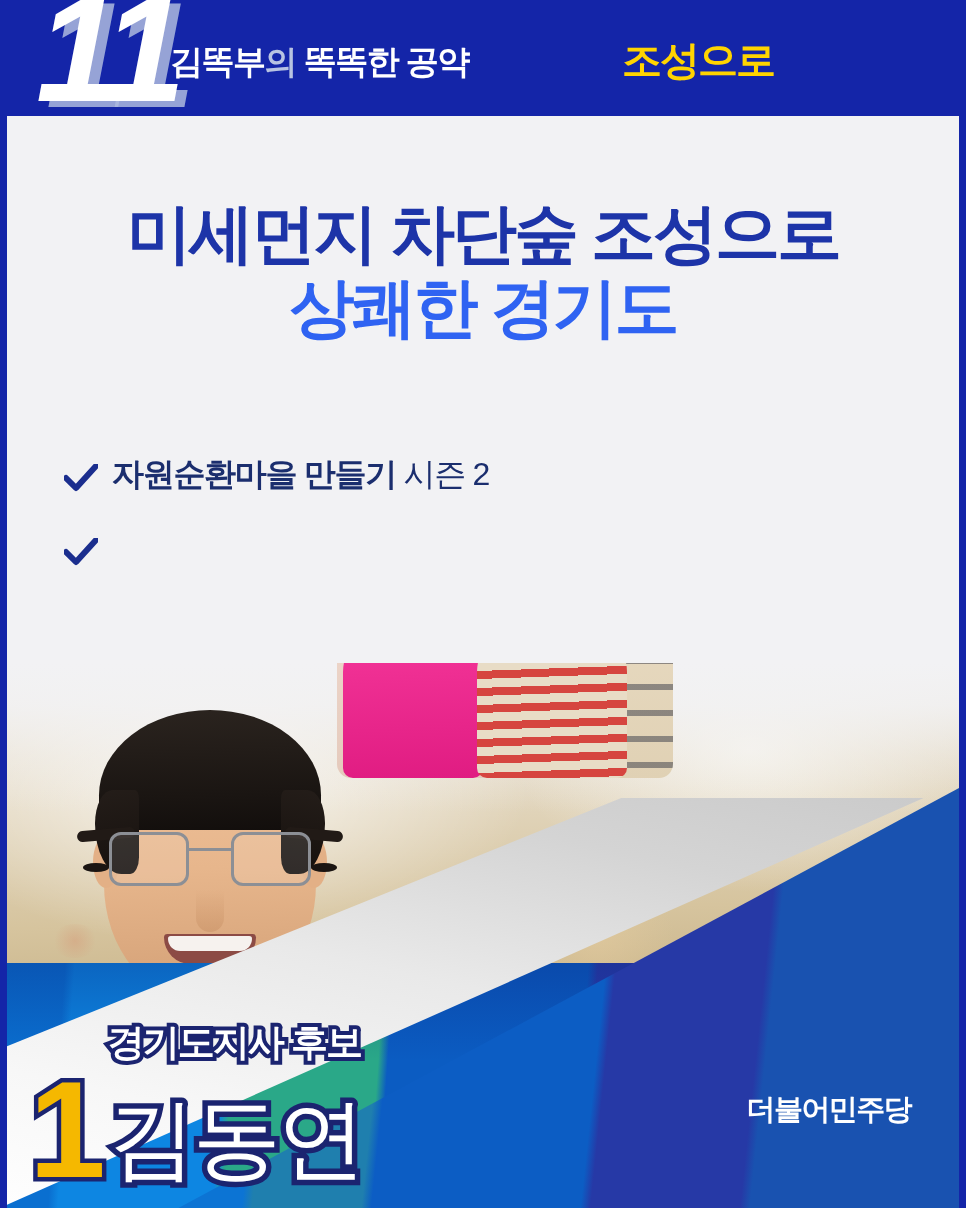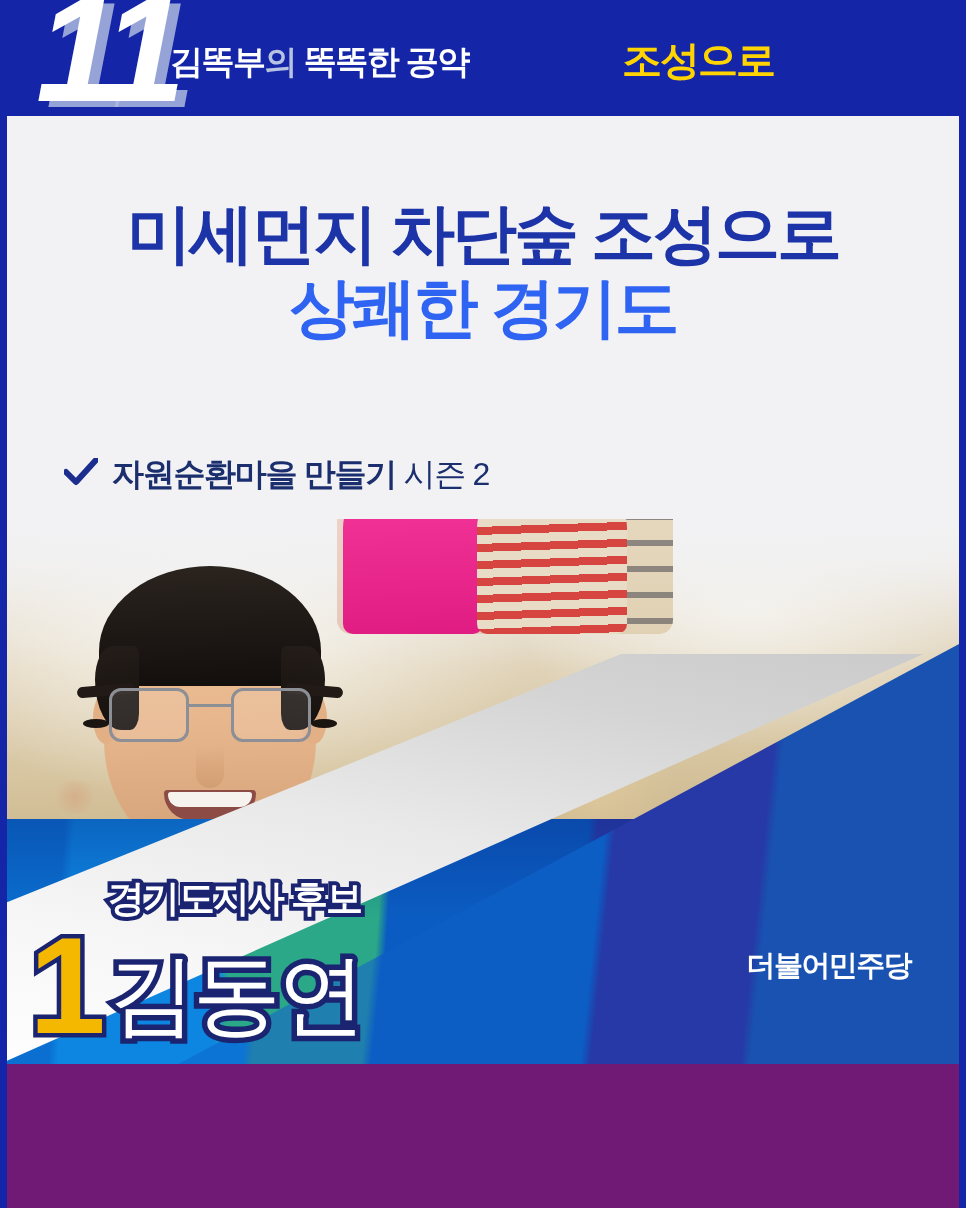--- a/index.html
+++ b/index.html
@@ -62,21 +62,21 @@
     background: #1425a8;
     z-index: 40;
   }
   .edge-left { left: 0; }
   .edge-right { right: 0; }
 
   
   .sheet {
     position: absolute;
     left: 7px; top: 116px;
-    width: 952px; height: 948px;
+    width: 952px; height: 1092px;
     background: #f2f2f4;
     overflow: hidden;
   }
 
   .title-block {
     position: absolute;
     left: 0; top: 82px;
     width: 952px;
     text-align: center;
   }
@@ -97,21 +97,21 @@
     white-space: nowrap;
   }
 
   .bullets {
     position: absolute;
     left: 55px; top: 337px;
     width: 880px;
   }
   .bullet {
     display: flex;
-    align-items: flex-start;
+    align-items: flex-end;
     margin-bottom: 36px;
     white-space: nowrap;
   }
   .bullet-check {
     flex: 0 0 auto;
     width: 38px; height: 38px;
     margin-right: 12px;
     display: flex; align-items: center; justify-content: center;
   }
   .bullet-check svg { display: block; }

